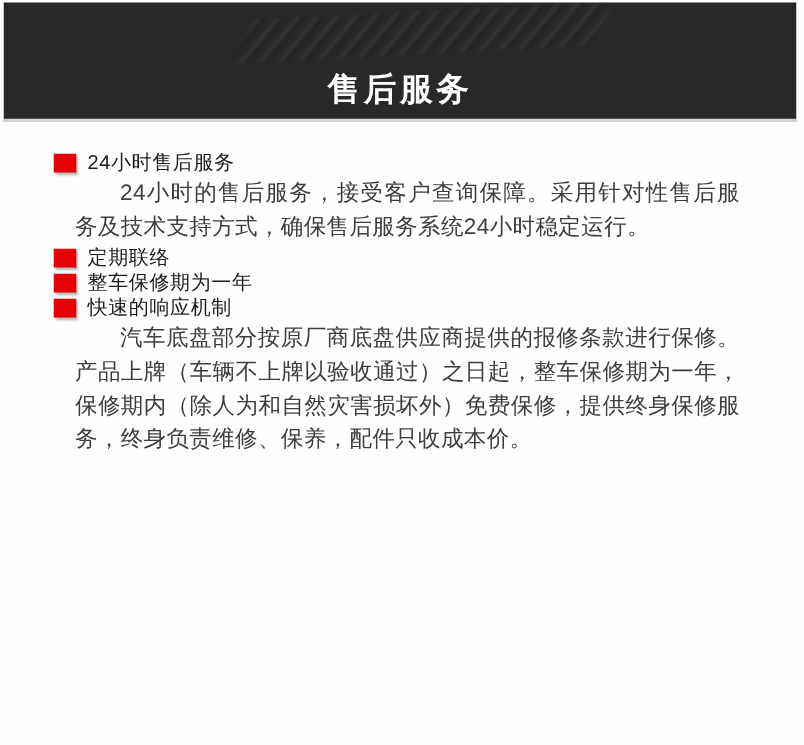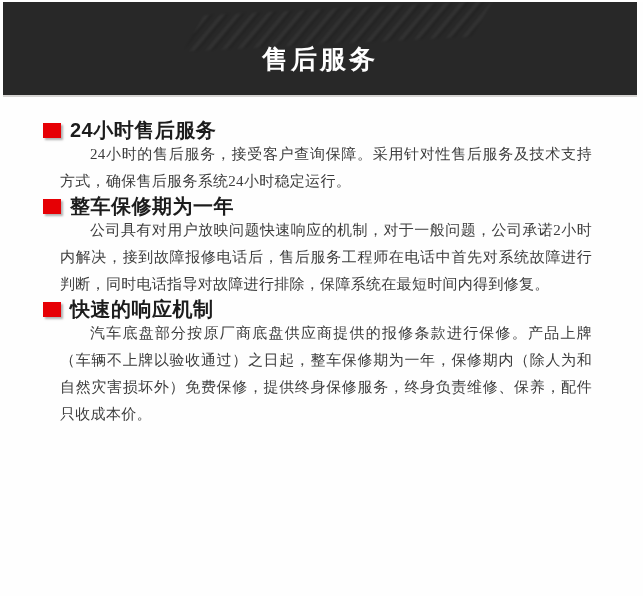--- a/index.html
+++ b/index.html
@@ -11,21 +11,21 @@
   .page {
     position:relative; width:643px; height:596px; background:#fefefe;
   }
   .banner {
     margin:2px 6px 0 3px; height:95px;
     background:var(--banner_bg,#282828);
     border-bottom:2px solid #d6d4d2;
     position:relative; overflow:hidden; text-align:center;
   }
   .banner-title {
-    padding-top:40px; color:var(--banner_title,#ffffff);
+    padding-top:52px; color:var(--banner_title,#ffffff);
     font-size:26px; font-weight:bold; letter-spacing:3px;
   }
   .watermark {
     position:absolute; left:195px; top:6px; width:280px; height:36px;
     transform:skewX(-32deg) rotate(-3deg);
     background:repeating-linear-gradient(105deg,
       rgba(255,255,255,0.055) 0 5px, rgba(0,0,0,0.12) 5px 9px,
       rgba(255,255,255,0) 9px 15px);
     filter:blur(1.2px); opacity:.8;
   }
@@ -33,26 +33,26 @@
   .heading-row {
     display:flex; align-items:center; height:18px;
     margin:2px 0 2px -17px;
   }
   .bullet {
     flex:none; width:18px; height:15px; margin-right:9px;
     background:var(--bullet_red,#e60005);
     box-shadow:1.5px 2px 2px rgba(110,110,110,0.55);
   }
   .section-title {
-    font-size:20px; font-weight:bold; color:var(--heading_text,#1c1c1c);
+    font-size:16px; font-weight:normal; color:var(--heading_text,#1c1c1c);
     letter-spacing:0.5px; white-space:nowrap;
   }
   .para {
-    font-size:15px; line-height:27px; color:var(--body_text,#3d3d3d);
-    text-indent:2em; text-align:justify; letter-spacing:0.3px;font-family:Liberation Serif, serif;
+    font-size:18px; line-height:27px; color:var(--body_text,#3d3d3d);
+    text-indent:2em; text-align:justify; letter-spacing:0.3px;
   }
 </style>
 </head>
 <body>
 
 <div class="page">
 
   <div class="banner">
     <div class="watermark"></div>
     <div class="banner-title">售后服务</div>
@@ -62,28 +62,31 @@
 
     <div class="section">
       <div class="heading-row">
         <span class="bullet"></span>
         <span class="section-title">24小时售后服务</span>
       </div>
       <p class="para">24小时的售后服务，接受客户查询保障。采用针对性售后服务及技术支持方式，确保售后服务系统24小时稳定运行。</p>
     </div>
 
     <div class="section">
+      <div class="heading-row">
+        <span class="bullet"></span>
+        <span class="section-title">定期联络</span>
+      </div>
     </div>
 
     <div class="section">
       <div class="heading-row">
         <span class="bullet"></span>
         <span class="section-title">整车保修期为一年</span>
       </div>
-      <p class="para">公司具有对用户放映问题快速响应的机制，对于一般问题，公司承诺2小时内解决，接到故障报修电话后，售后服务工程师在电话中首先对系统故障进行判断，同时电话指导对故障进行排除，保障系统在最短时间内得到修复。</p>
     </div>
 
     <div class="section">
       <div class="heading-row">
         <span class="bullet"></span>
         <span class="section-title">快速的响应机制</span>
       </div>
       <p class="para">汽车底盘部分按原厂商底盘供应商提供的报修条款进行保修。产品上牌（车辆不上牌以验收通过）之日起，整车保修期为一年，保修期内（除人为和自然灾害损坏外）免费保修，提供终身保修服务，终身负责维修、保养，配件只收成本价。</p>
     </div>
 

